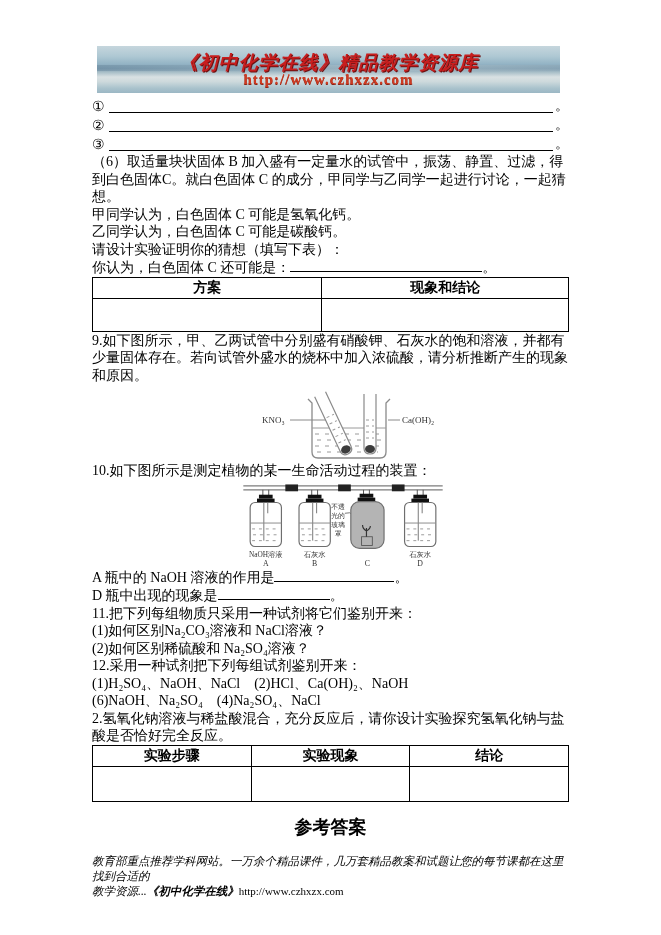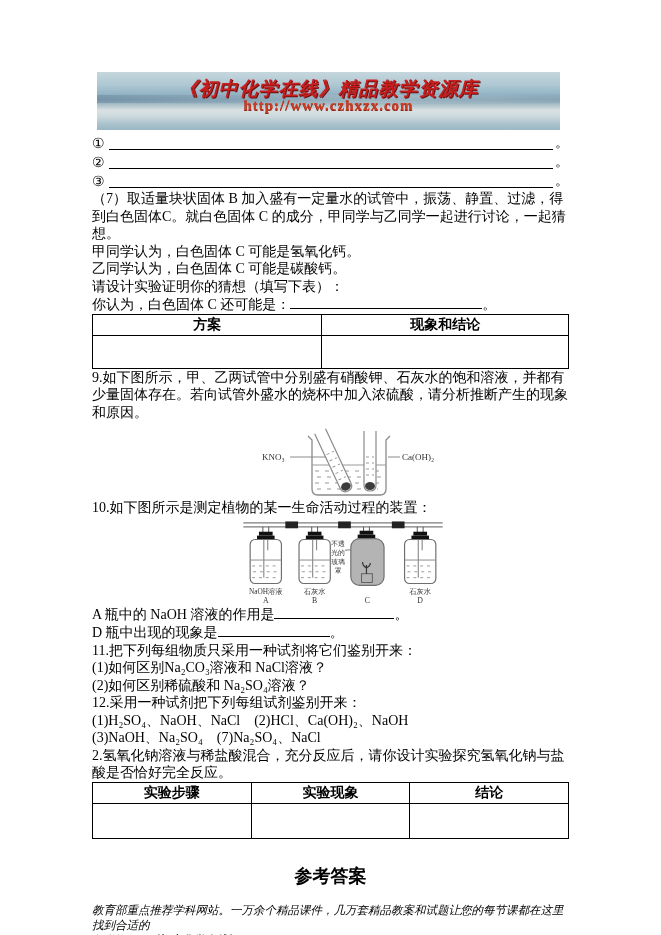--- a/index.html
+++ b/index.html
@@ -10,22 +10,22 @@
     background:#ffffff;
     box-sizing:border-box;
     padding:0 92px 0 92px;
     overflow:hidden;
     font-family:"Liberation Serif","DejaVu Serif",serif;
     color:#000;
   }
   
   .banner{
     position:relative;
-    margin:72px 0 0 5px;
-    width:463px;height:58px;
+    margin:46px 0 0 5px;
+    width:463px;height:47px;
     background:
       linear-gradient(180deg,
         #c6d6dd 0%, #aec8d3 22%, #94b4c5 38%, #7e9db1 48%,
         #a9bfc8 56%, #d9e1e3 66%, #cdd9dc 76%, #a9c2cc 90%, #9bb7c4 100%);
     overflow:hidden;
   }
   .banner::before{
     content:"";position:absolute;left:0;top:40%;width:100%;height:14%;
     background:linear-gradient(90deg,#6c8ba0 0%,#8aa7b7 30%,#b3c6cd 60%,#8fa9b8 100%);
     opacity:.55;
@@ -59,21 +59,21 @@
   table.sheet{border-collapse:collapse;width:477px;table-layout:fixed;}
   table.sheet th,table.sheet td{border:1px solid #000;}
   table.sheet th{font-size:14px;font-weight:bold;text-align:center;height:20px;padding:0;margin-top:17px;}
   table.sheet td{height:32px;padding:0;}
   table.sheet2 td{height:34px;}
   
   .diag1{margin:2px 0 0 168px;display:block;}
   .diag2{margin:2px 0 0 146px;display:block;}
   svg text{font-family:"Liberation Serif","DejaVu Serif",serif;fill:#333;}
   
-  .ans-heading{margin-top:26px;text-align:center;font-size:18px;font-weight:bold;line-height:22px;}
+  .ans-heading{margin-top:14px;text-align:center;font-size:18px;font-weight:bold;line-height:22px;}
   .ans-line{margin-top:8px;font-size:14px;line-height:18px;white-space:nowrap;}
   .ans-line .lbl{font-weight:bold;}
   .footer{margin-top:16px;font-size:11.5px;line-height:15px;font-style:italic;}
   .footer .site{font-weight:bold;}
   .footer .url{font-style:normal;font-size:11px;}
 </style>
 </head>
 <body>
 
 <div class="page">
@@ -94,21 +94,21 @@
       <span class="blank"></span>
       <span class="stop">。</span>
     </div>
     <div class="fill-line">
       <span class="num">③</span>
       <span class="blank"></span>
       <span class="stop">。</span>
     </div>
   </div>
 
-  <div class="t">（7）取适量块状固体 B 加入盛有一定量水的试管中，振荡、静置、过滤，得到白色固体C。就白色固体 C 的成分，甲同学与乙同学一起进行讨论，一起猜想。</div>
+  <div class="t">（6）取适量块状固体 B 加入盛有一定量水的试管中，振荡、静置、过滤，得到白色固体C。就白色固体 C 的成分，甲同学与乙同学一起进行讨论，一起猜想。</div>
   <div class="t">甲同学认为，白色固体 C 可能是氢氧化钙。</div>
   <div class="t">乙同学认为，白色固体 C 可能是碳酸钙。</div>
   <div class="t">请设计实验证明你的猜想（填写下表）：</div>
   <div class="t">
     <span>你认为，白色固体 C 还可能是：</span><span class="blank-inline" style="width:192px"></span><span>。</span>
   </div>
 
   <table class="sheet">
     <tbody>
         <tr>
@@ -256,21 +256,21 @@
   <div class="t">
     <span>D 瓶中出现的现象是</span><span class="blank-inline" style="width:112px"></span><span>。</span>
   </div>
 
   <div class="t">11.把下列每组物质只采用一种试剂将它们鉴别开来：</div>
   <div class="t">(1)如何区别Na₂CO₃溶液和 NaCl溶液？</div>
   <div class="t">(2)如何区别稀硫酸和 Na₂SO₄溶液？</div>
 
   <div class="t">12.采用一种试剂把下列每组试剂鉴别开来：</div>
   <div class="t prewrap">(1)H₂SO₄、NaOH、NaCl    (2)HCl、Ca(OH)₂、NaOH</div>
-  <div class="t prewrap">(3)NaOH、Na₂SO₄    (7)Na₂SO₄、NaCl</div>
+  <div class="t prewrap">(6)NaOH、Na₂SO₄    (4)Na₂SO₄、NaCl</div>
 
   <div class="t">2.氢氧化钠溶液与稀盐酸混合，充分反应后，请你设计实验探究氢氧化钠与盐酸是否恰好完全反应。</div>
 
   <table class="sheet sheet2">
     <tbody>
         <tr>
       <th>实验步骤</th>
       <th>实验现象</th>
       <th>结论</th>
     </tr>

